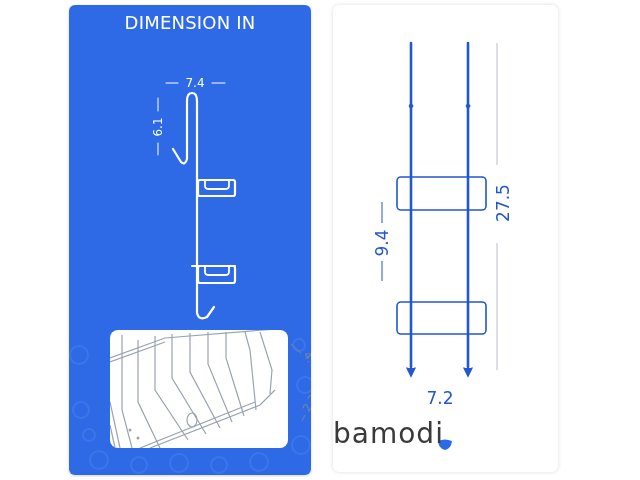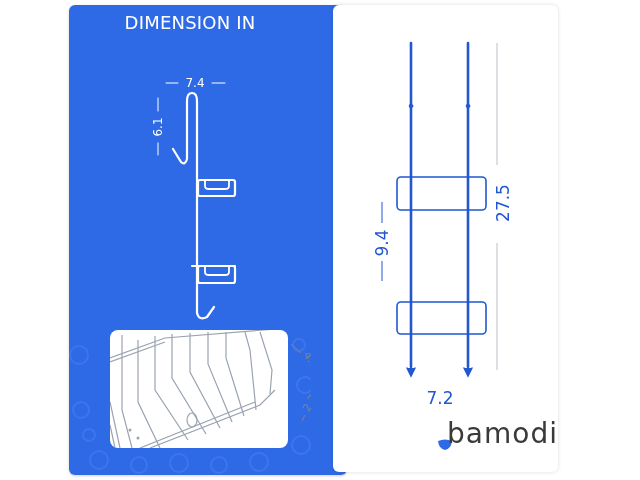--- a/index.html
+++ b/index.html
@@ -5,41 +5,40 @@
     html, body { margin: 0; padding: 0; }
     body {
       width: 640px; height: 480px; background: #ffffff; position: relative; overflow: hidden;
       font-family: "Liberation Sans", "DejaVu Sans", sans-serif;
     }
     .panel-left {
       position: absolute; left: 69px; top: 5px; width: 242px; height: 470px;
       background: #2f6ae6; border-radius: 6px;
       box-shadow: 0 1px 3px rgba(0,0,0,0.18);
       overflow: hidden;
-      padding-left: 36px;
     }
     .bubbles { position: absolute; left: 0; top: 0; width: 242px; height: 470px; }
     .left-title {
       position: absolute; left: 0; top: 7px; width: 242px; text-align: center;
       color: #ffffff; font-size: 18px; line-height: 22px; letter-spacing: 0.2px;
       font-family: "DejaVu Sans", sans-serif; font-weight: normal;
     }
     .left-drawing { position: absolute; left: 0; top: 0; }
     .inset {
       position: absolute; left: 41px; top: 325px; width: 178px; height: 118px;
       background: #ffffff; border-radius: 8px; overflow: hidden;
     }
     .panel-right {
       position: absolute; left: 333px; top: 5px; width: 225px; height: 467px;
       background: #ffffff; border-radius: 6px;
       box-shadow: 0 0 4px rgba(0,0,0,0.14);
     }
     .right-drawing { position: absolute; left: 0; top: 0; }
     .brand {
-      position: absolute; left: 0; top: 412px; width: 225px; text-align: right;
+      position: absolute; left: 0; top: 412px; width: 225px; text-align: left;
       font-family: "DejaVu Sans", sans-serif; font-size: 28px; color: #3a3a3a;
       letter-spacing: 1px;
     }
     .brand-o { color: #3a3a3a; position: relative; }
     svg text { font-family: "DejaVu Sans", sans-serif; }
   </style>
 </head>
 <body>
 
 <div class="panel-left">

